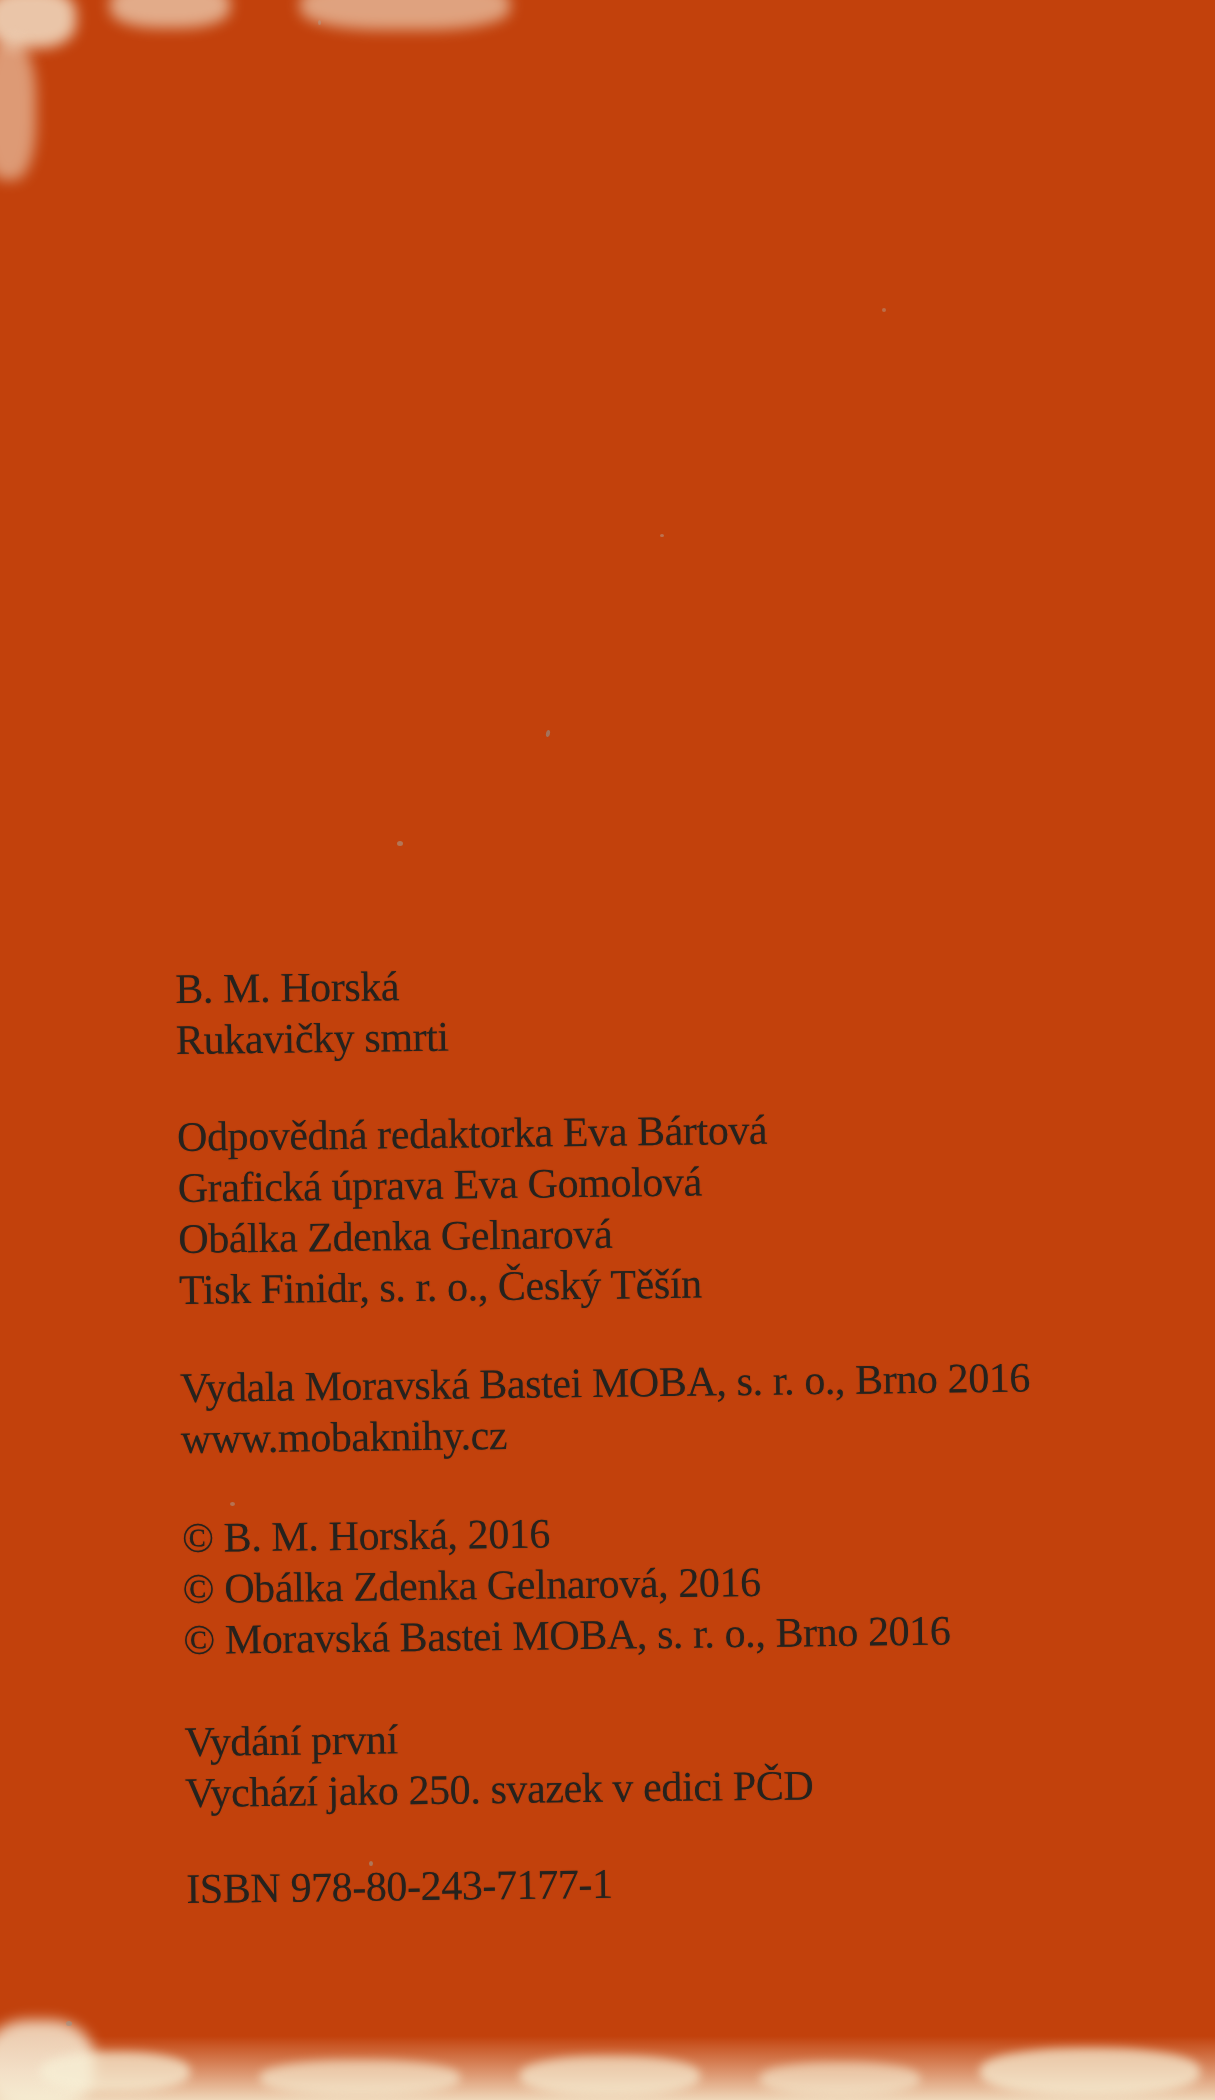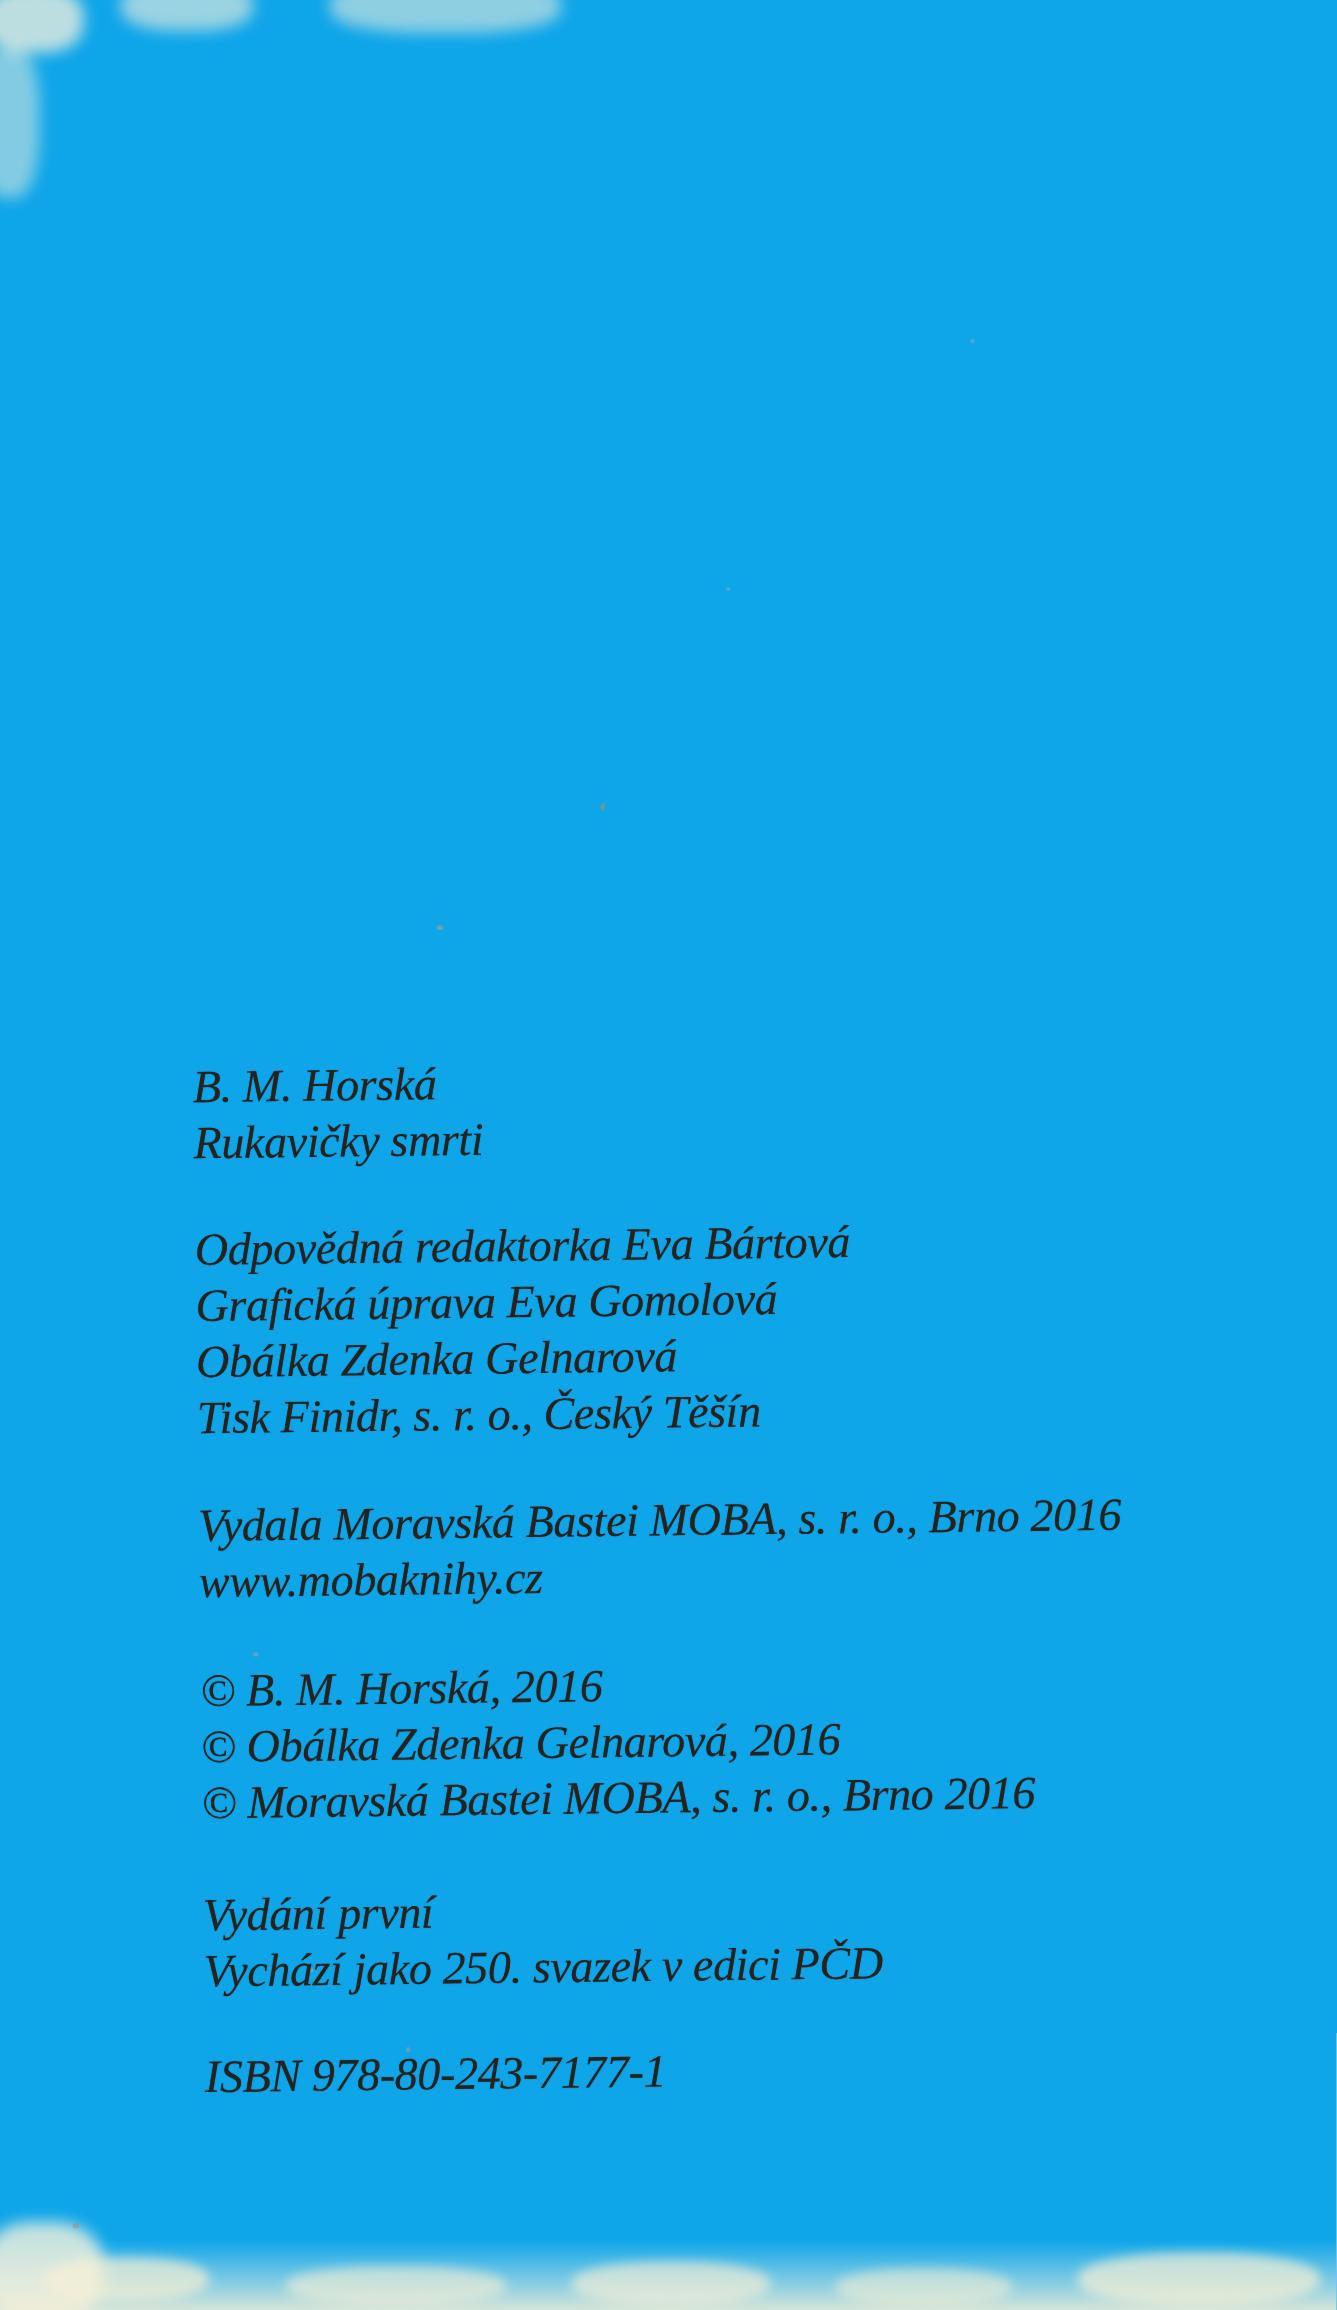--- a/index.html
+++ b/index.html
@@ -97,21 +97,21 @@
   .l-copy-a    { top: 549px; }
   .l-copy-c    { top: 600px; }
   .l-copy-p    { top: 651px; }
   .l-edition   { top: 753px; }
   .l-series    { top: 804px; }
   .l-isbn      { top: 900px; }
 </style>
 </head>
 <body>
 
-<div class="page" style="background: #0ea5e9; font-style: italic;">
+<div class="page" style="background: #c2410c;">
 
   <div class="shade tl1"></div>
   <div class="shade tl2"></div>
   <div class="shade tl3"></div>
   <div class="shade tl4"></div>
   <div class="shade bl1"></div>
 
   <div class="bottom-band"></div>
   <div class="bottom-blotch bb1"></div>
   <div class="bottom-blotch bb2"></div>

